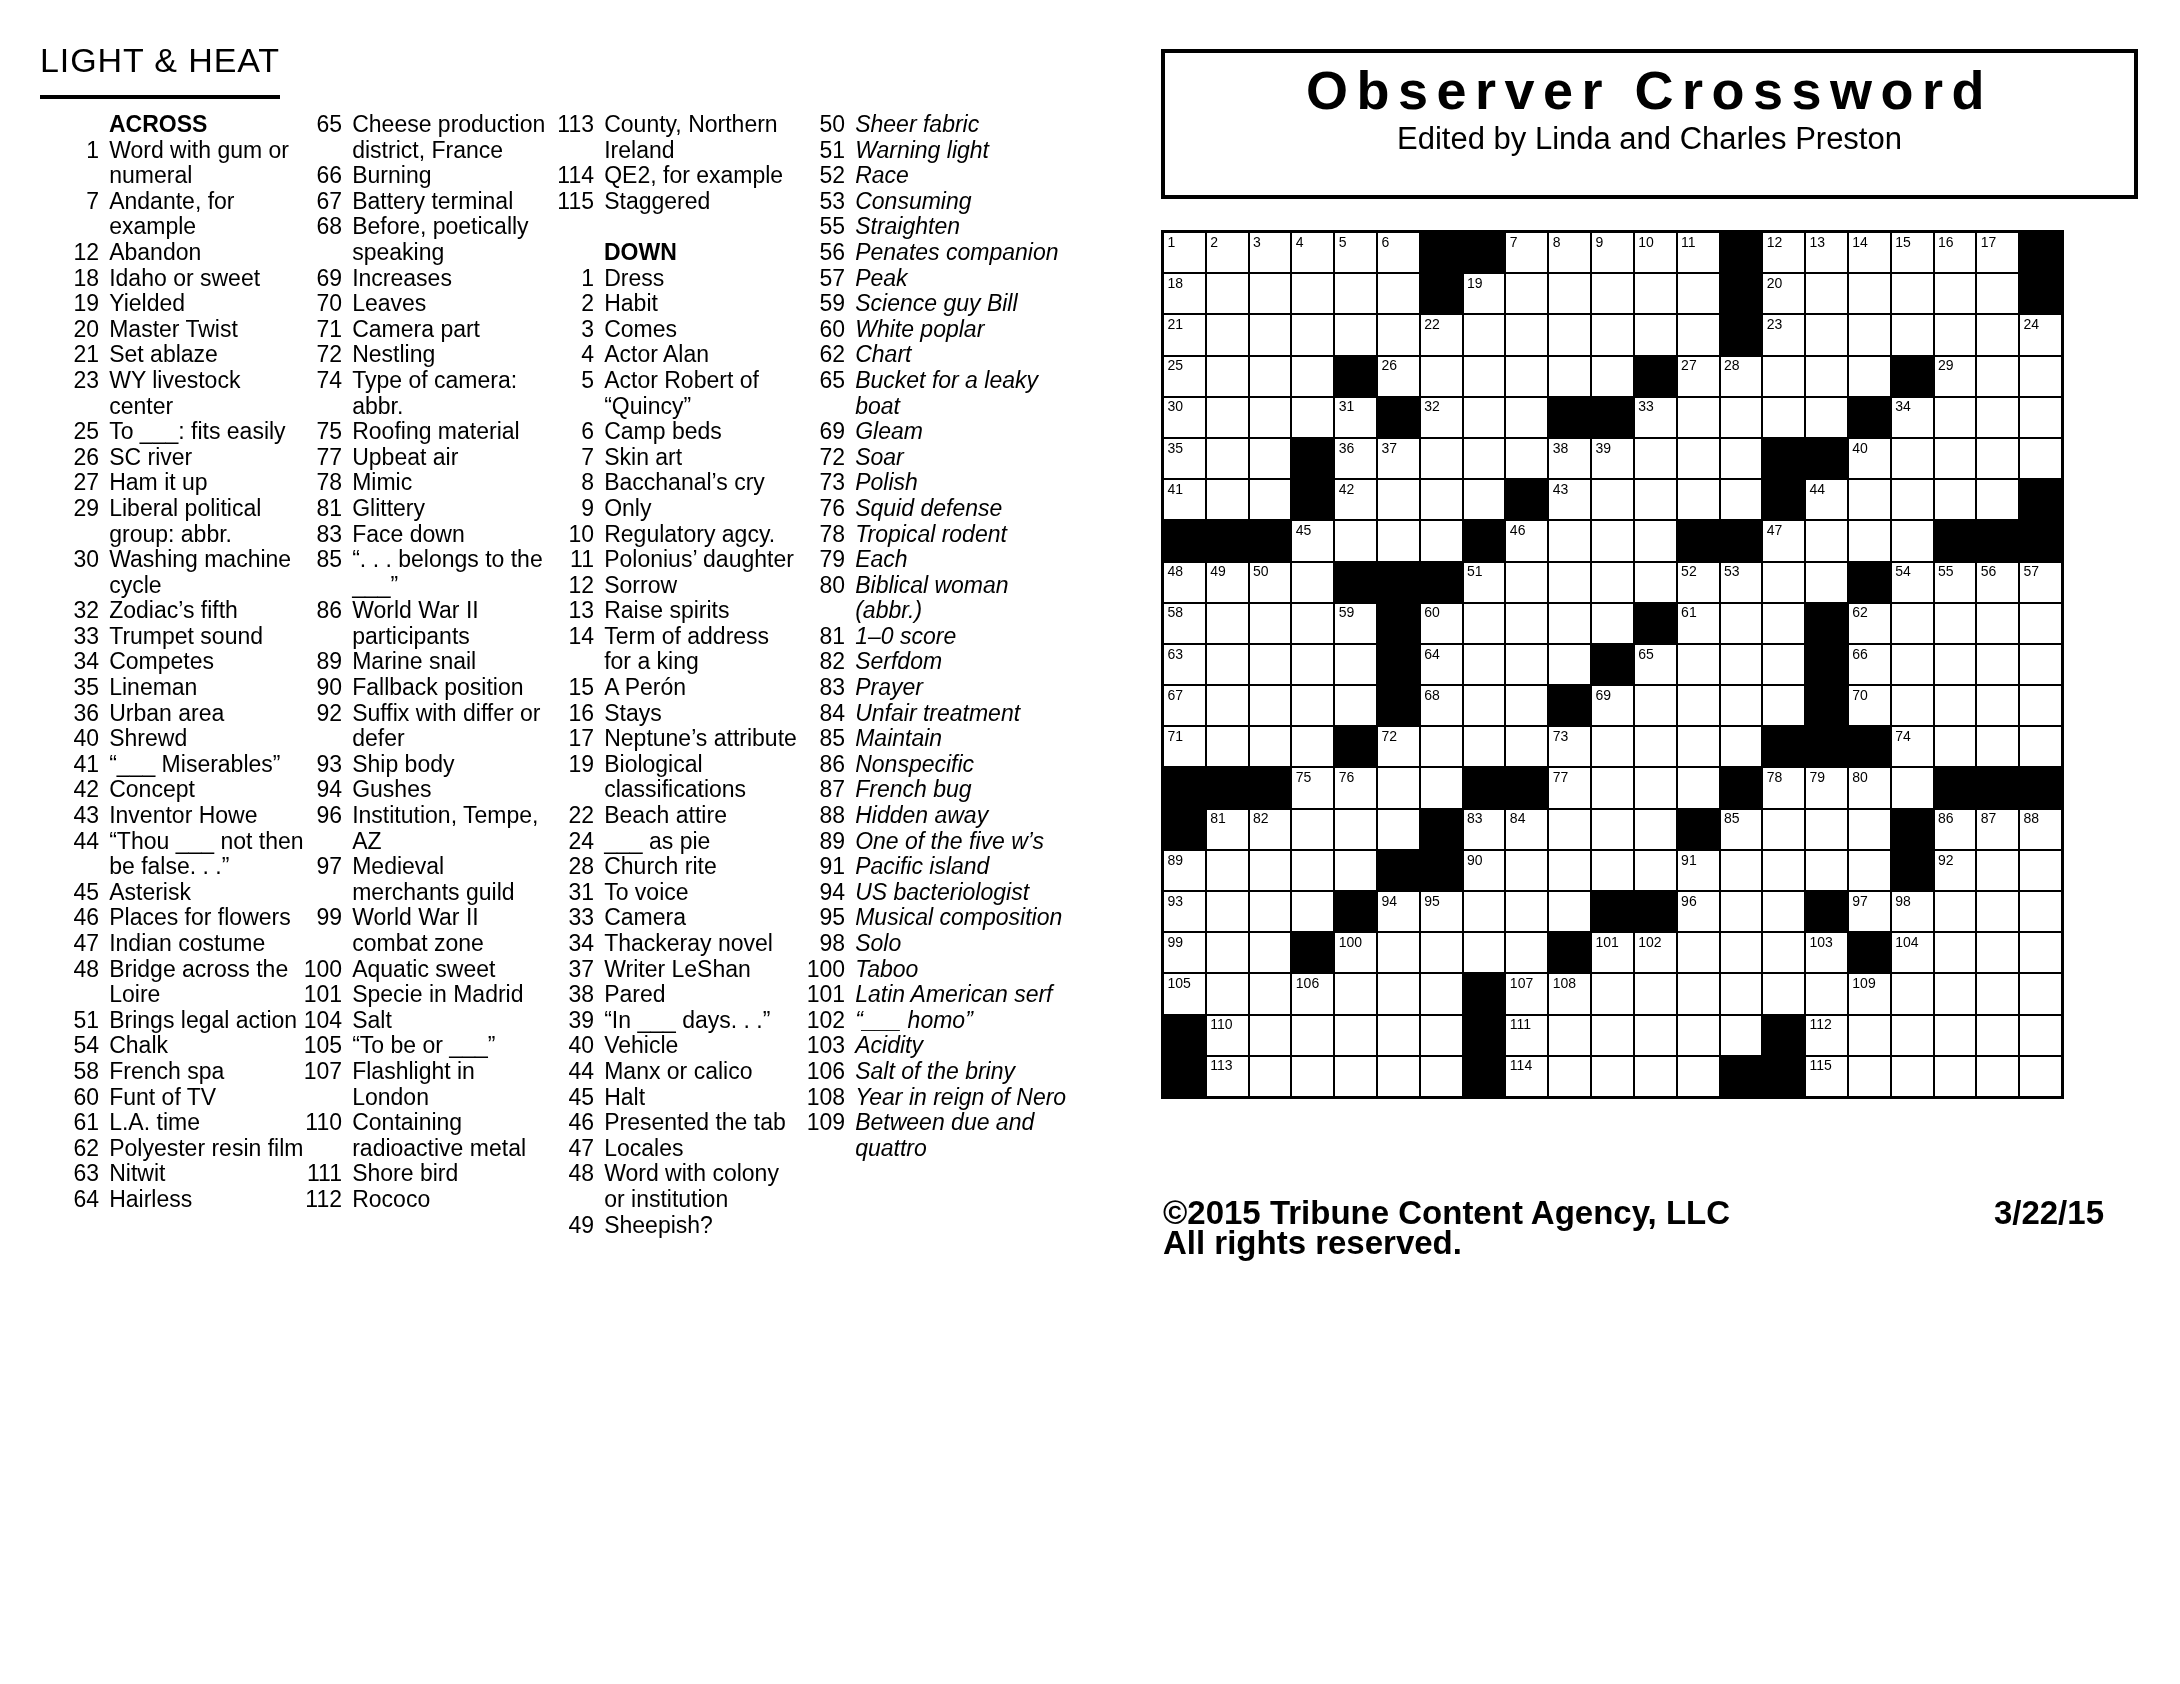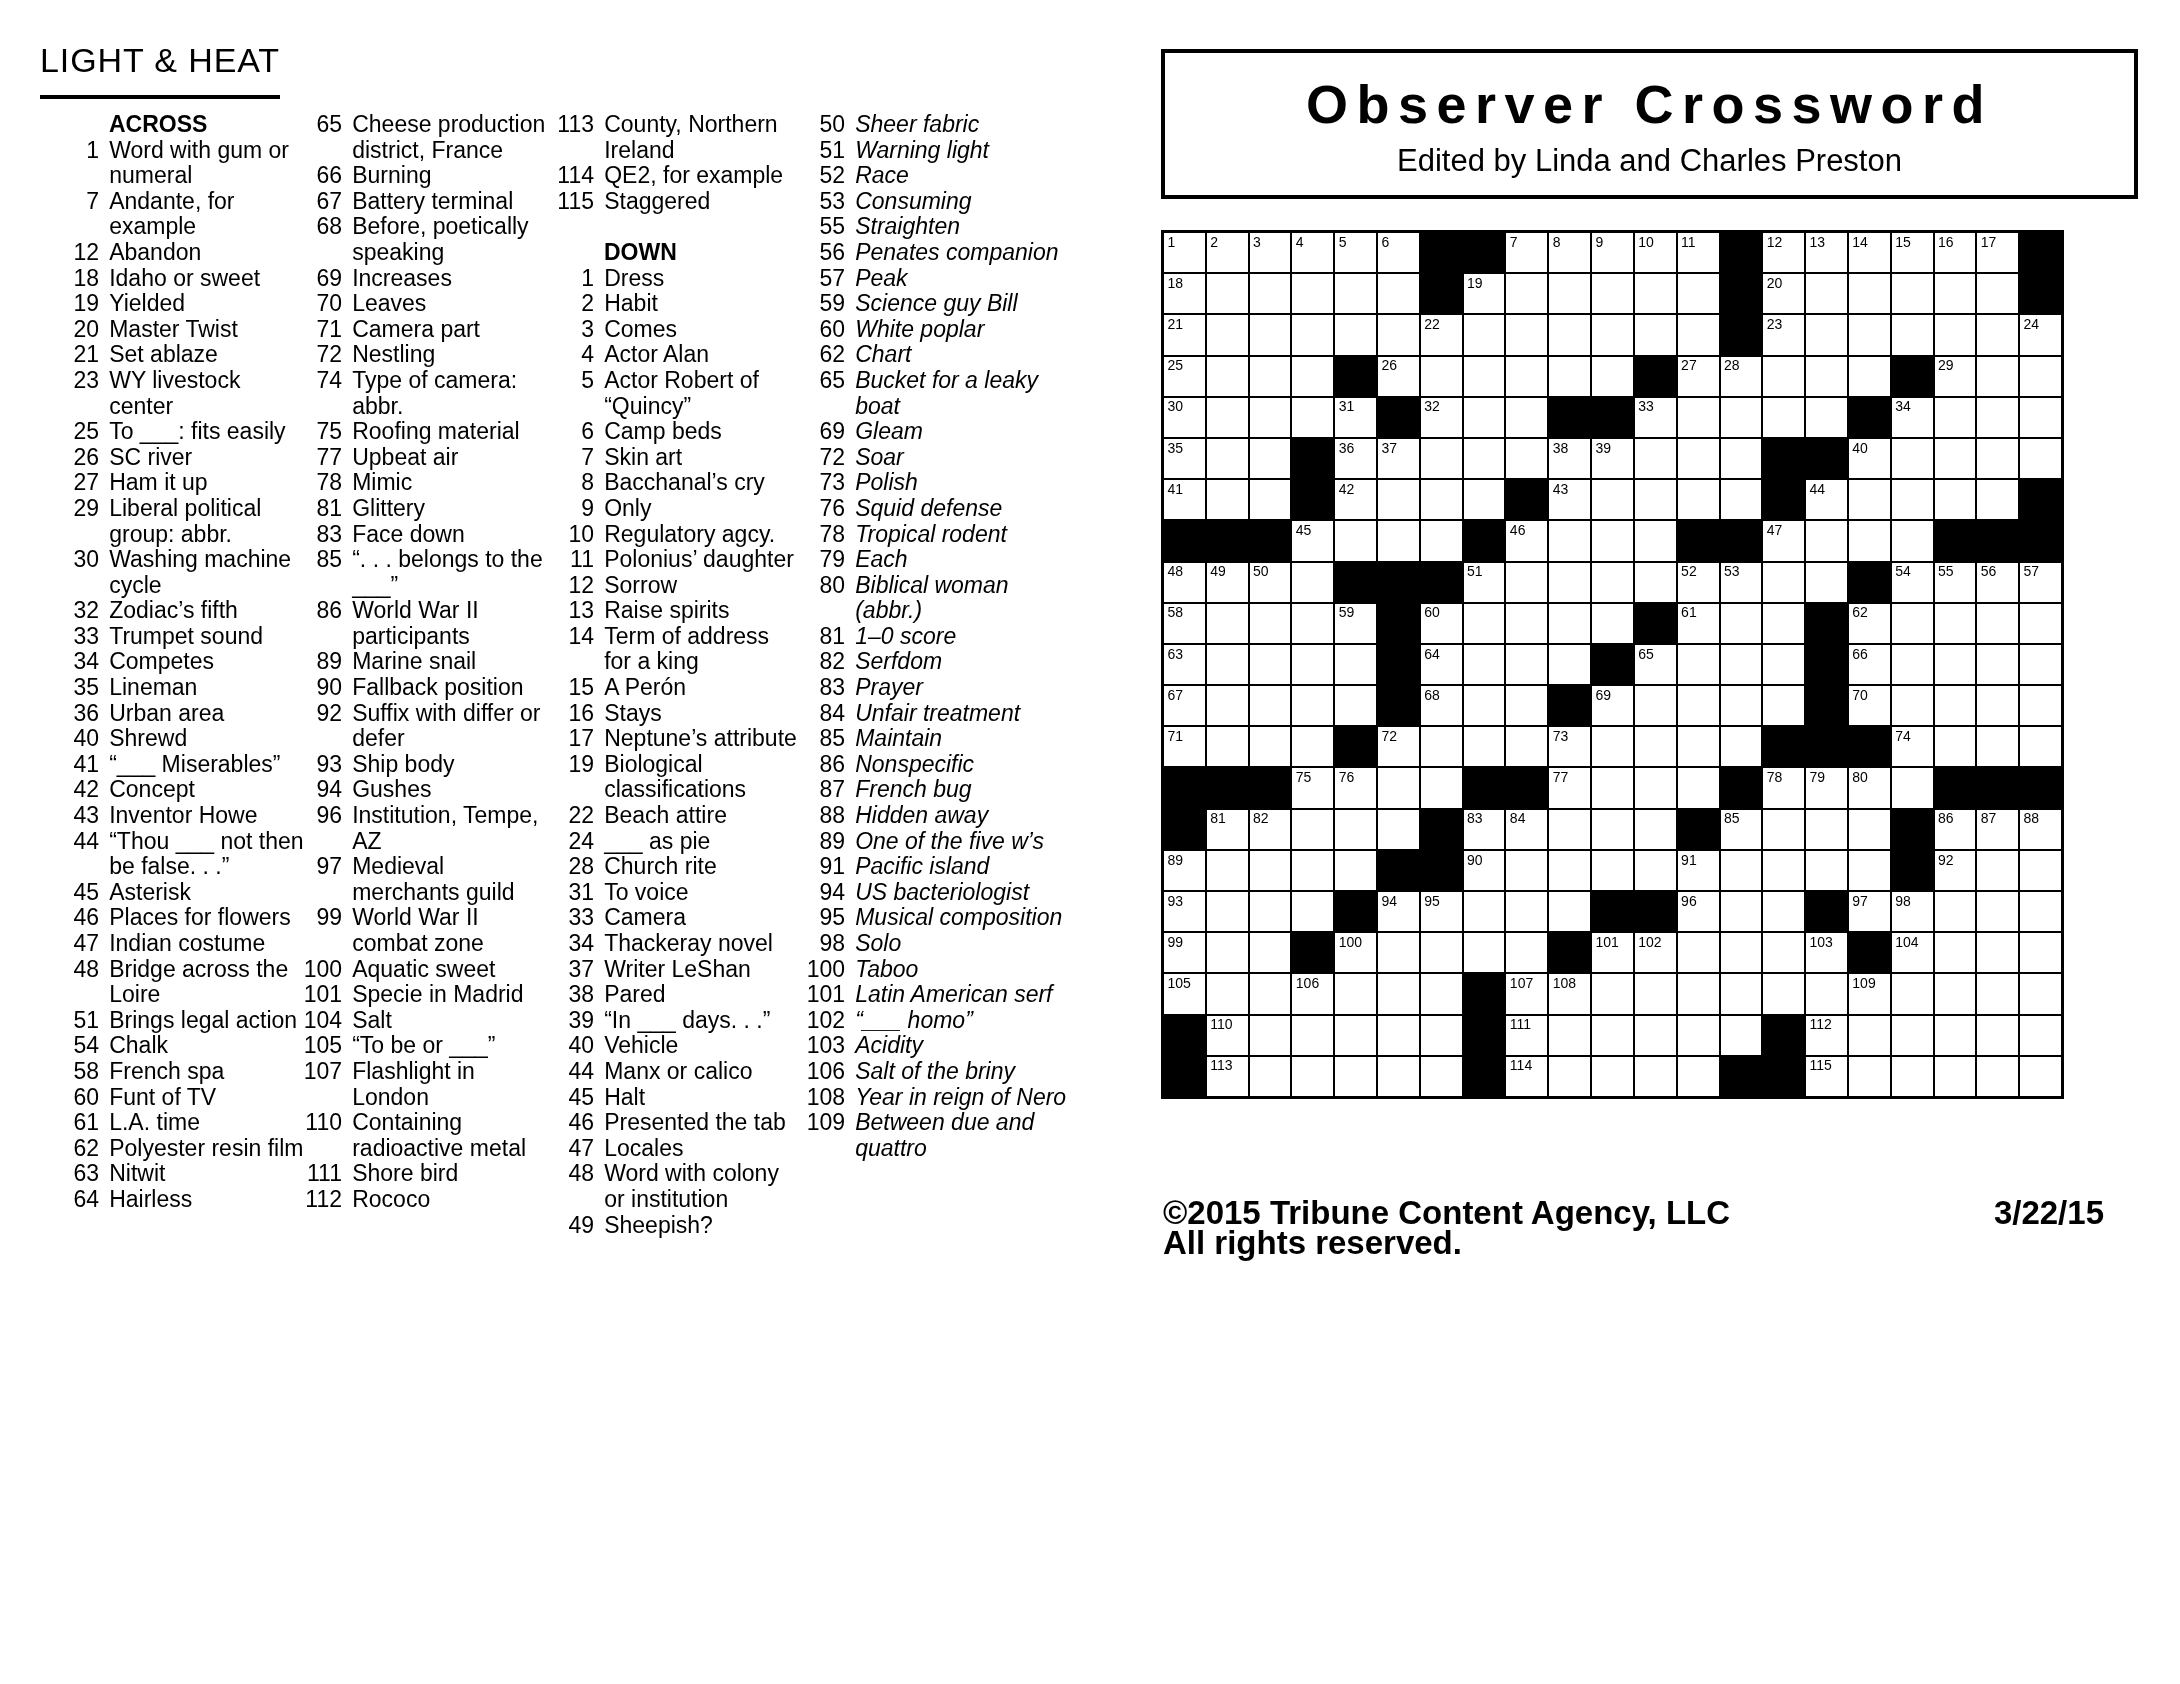--- a/index.html
+++ b/index.html
@@ -13,22 +13,22 @@
   .col-2{left:555px;width:250px;}
   .col-3{left:806px;width:276px;}
   .clue-header{font-weight:bold;padding-left:49px;}
   .clue-header.gap{margin-top:25.6px;}
   .clue{display:flex;}
   .clue .num{flex:none;width:39px;text-align:right;}
   .clue .txt{margin-left:10.2px;width:196px;}
   .col-3 .clue .txt{width:215px;font-style:italic;}
   .obox{position:absolute;left:1161px;top:49px;width:977px;height:150px;
         border:4.3px solid #000;box-sizing:border-box;text-align:center;}
-  .obox .t{margin-top:20px;font-size:54px;font-weight:bold;letter-spacing:8.5px;white-space:nowrap;}
-  .obox .s{margin-top:8px;font-size:31px;}
+  .obox .t{margin-top:6px;font-size:54px;font-weight:bold;letter-spacing:8.5px;white-space:nowrap;}
+  .obox .s{margin-top:0;font-size:31px;}
   .xgrid{position:absolute;left:1161px;top:230px;width:903px;height:869px;
         display:grid;grid-template-columns:repeat(21,1fr);grid-template-rows:repeat(21,1fr);
         border:2.6px solid #000;box-sizing:border-box;background:#fff;}
   .cell{position:relative;border:0.9px solid #000;background:#fff;}
   .cell.black{background:#000;}
   .cell .cn{position:absolute;top:1.7px;left:3.4px;font-size:14px;line-height:1;}
   .foot{position:absolute;left:1163px;top:1198px;width:941px;display:flex;
         justify-content:space-between;font-size:33px;font-weight:bold;line-height:30px;}
 </style>
 </head>

